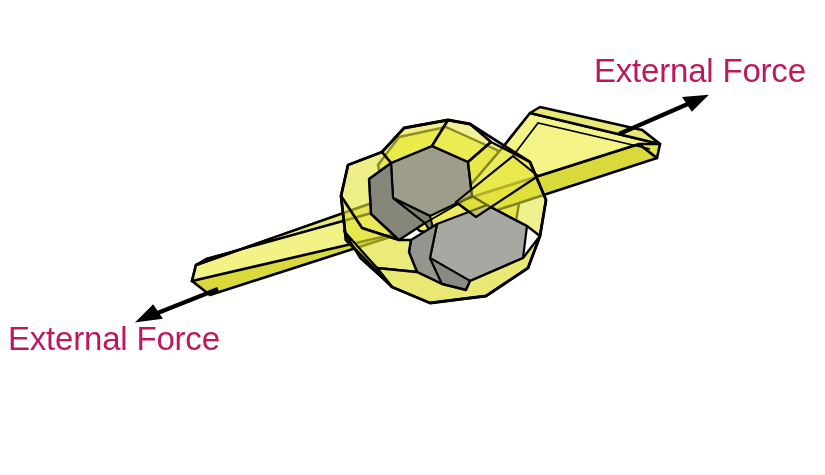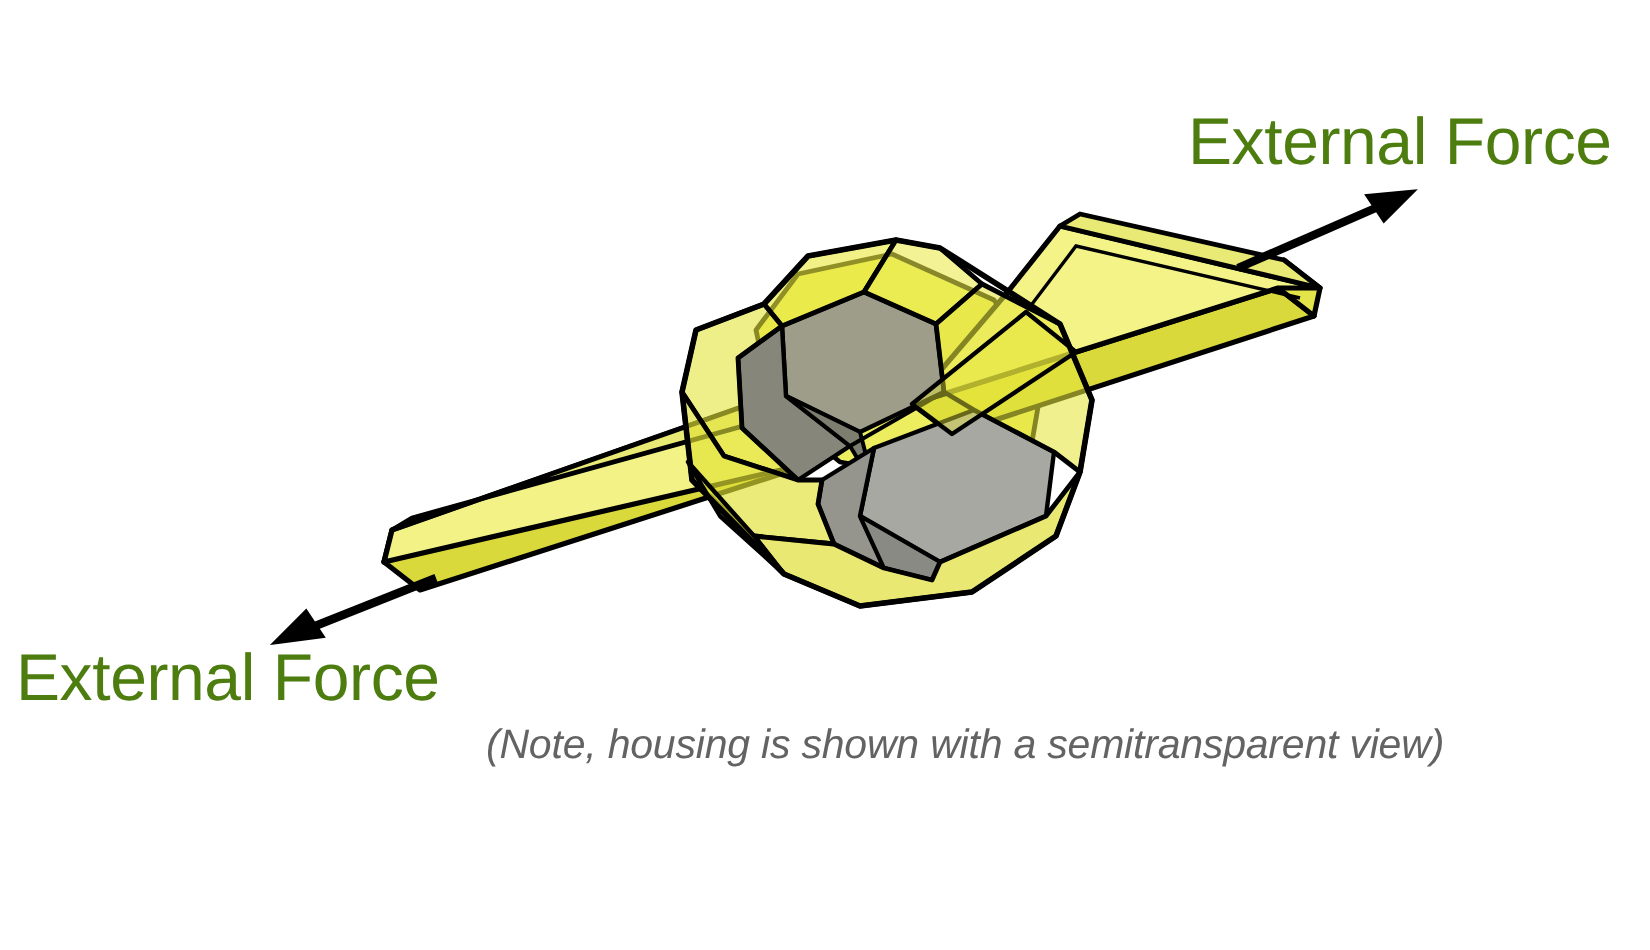--- a/index.html
+++ b/index.html
@@ -20,21 +20,21 @@
     left: 0;
     top: 0;
     width: 825px;
     height: 475px;
   }
   .force-label {
     position: absolute;
     font-family: "Liberation Sans", sans-serif;
     font-size: 33px;
     font-weight: 400;
-    color: #4d7c0f;
+    color: #be185d;
     white-space: nowrap;
     letter-spacing: -0.2px;
   }
   #label-right {
     left: 594px;
     top: 52px;
   }
   #label-left {
     left: 8px;
     top: 320px;
@@ -142,15 +142,14 @@
       <line x1="218" y1="289" x2="150" y2="316" stroke="#000000" stroke-width="4.2" stroke-linecap="butt"></line>
       <path d="M 138,321 L 161,318 L 153,306 Z" fill="#000000" stroke="#000000" stroke-width="2.2" stroke-linejoin="miter"></path>
     </g>
 
   </svg>
 
   <div class="force-label" id="label-right">External Force</div>
 
   <div class="force-label" id="label-left">External Force</div>
 
-  <div id="note-text">(Note, housing is shown with a semitransparent view)</div>
 
 </div>
 
 </body></html>

